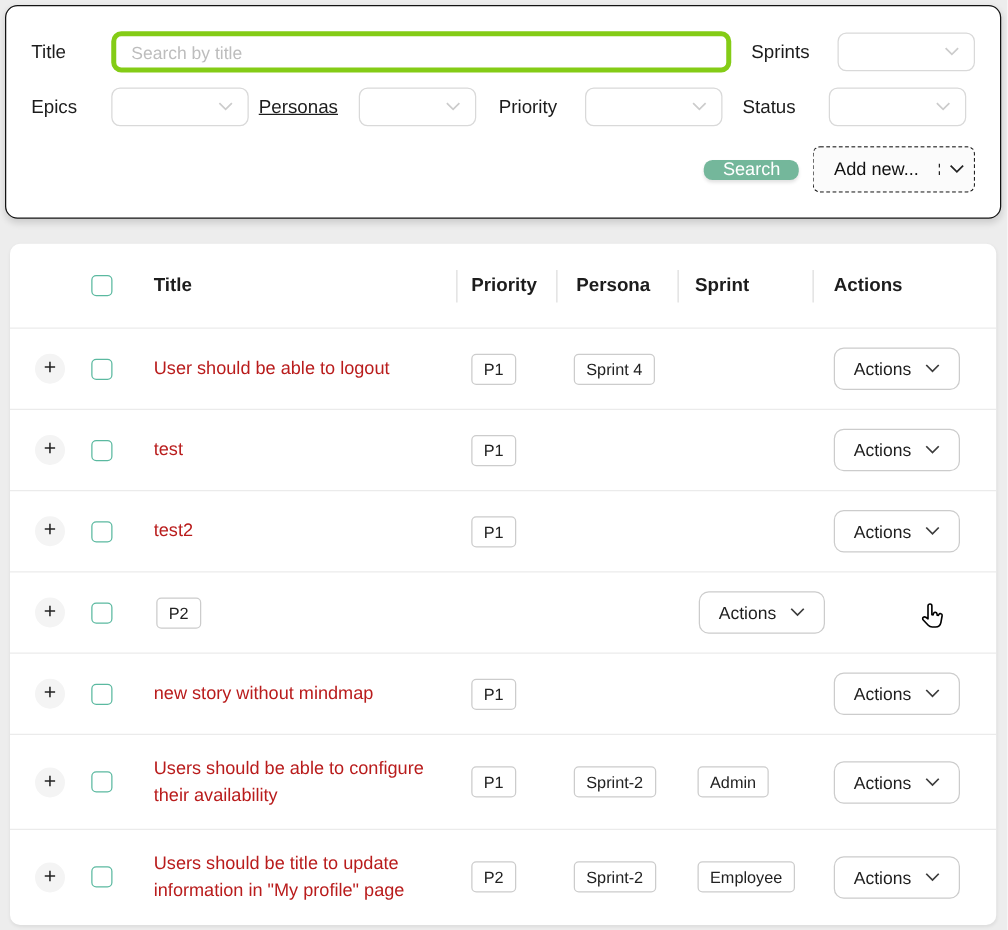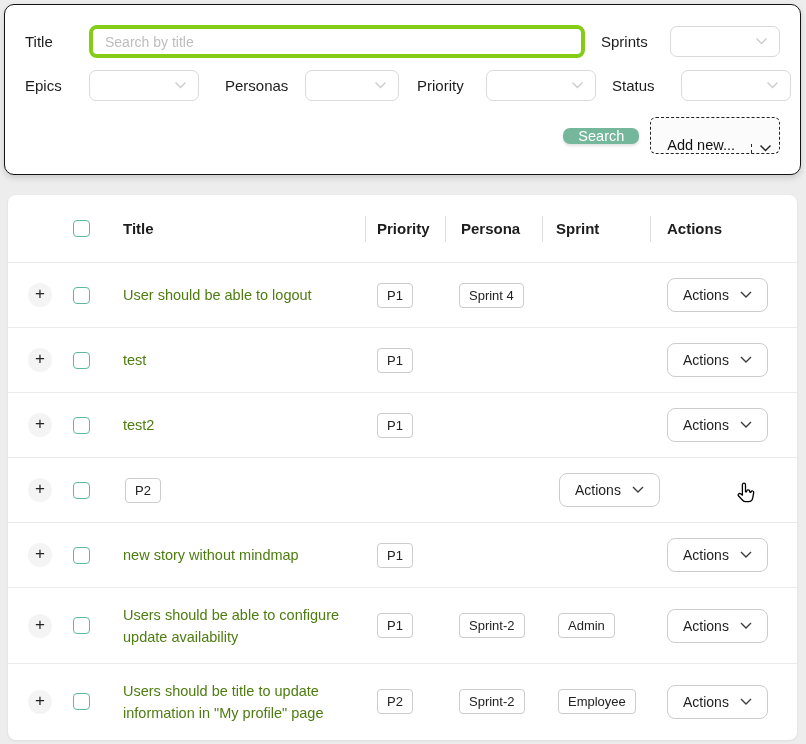--- a/index.html
+++ b/index.html
@@ -22,21 +22,21 @@
     box-shadow: 0 3px 6px rgba(0,0,0,.14);
   }
   .f-row { position: absolute; left: 20px; right: 20px; display: flex; align-items: center; }
   .f-row1 { top: 20px; }
   .f-row2 { top: 65px; }
   .f-row3 { top: 112px; right: 20px; left: auto; }
   .f-label { font-size: 15px; color: #1c1c1c; flex: none; }
   .lbl-title   { width: 64px; }
   .lbl-sprints { width: 69px; margin-left: 16px; }
   .lbl-epics   { width: 64px; }
-  .lbl-personas{ width: 80px; margin-left: 26px; }
+  .lbl-personas{ width: 80px; margin-left: 8px; text-decoration: underline; }
   .lbl-priority{ width: 69px; margin-left: 18px; }
   .lbl-status  { width: 69px; margin-left: 16px; }
   .f-input {
     height: 33px; width: 499px;
     border: 4px solid #84cc16; border-radius: 8px;
     padding: 0 12px; font-size: 14px; color: #333;
     font-family: "Liberation Sans", sans-serif;
     outline: none; background: #fff;
   }
   .f-input::placeholder { color: #bdbdbd; }
@@ -51,21 +51,21 @@
   .sel-personas { width: 94px; }
   .search-btn {
     height: 16px; padding: 0 15px;
     background: #74b79b; color: #fff;
     border: none; border-radius: 7px;
     font-size: 14.5px; font-family: "Liberation Sans", sans-serif;
     cursor: pointer; box-shadow: 0 2px 3px rgba(0,0,0,.12);
   }
   .addnew-btn {
     margin-left: 11px; height: 37px;
-    display: flex; align-items: flex-end;
+    display: flex; align-items: center;
     border: 1.4px dashed #222; border-radius: 6px;
     background: #fbfbfb; cursor: pointer;
     font-family: "Liberation Sans", sans-serif;
   }
   .addnew-main {
     display: flex; align-items: center;
     padding: 0 16px; font-size: 14.5px; color: #111;
   }
   .addnew-caret {
     display: flex; align-items: center; justify-content: center;
@@ -110,21 +110,21 @@
   }
   .expand-btn {
     width: 24px; height: 24px; border-radius: 50%;
     background: #f4f4f4; border: none;
     font-size: 17px; font-weight: 300; color: #222;
     display: flex; align-items: center; justify-content: center;
     cursor: pointer; font-family: "Liberation Sans", sans-serif;
     padding-bottom: 2px;
   }
   .title-link {
-    color: #4d7c0f; font-size: 14.5px; line-height: 22px;
+    color: #b91c1c; font-size: 14.5px; line-height: 22px;
     text-decoration: none; cursor: pointer; max-width: 235px; display: inline-block;
   }
   .badge {
     display: inline-block;
     border: 1px solid #ccc; border-radius: 4px;
     background: #fff; padding: 4px 9px;
     font-size: 13px; color: #222; white-space: nowrap;
   }
   .actions-btn {
     display: inline-flex; align-items: center; gap: 11px;
@@ -342,21 +342,21 @@
     </div>
   </div>
       <div class="t-row tall">
     <div class="cell">
       <button class="expand-btn">+</button>
     </div>
     <div class="cell">
       <span class="checkbox"></span>
     </div>
     <div class="cell c-title">
-      <a class="title-link">Users should be able to configure update availability</a>
+      <a class="title-link">Users should be able to configure their availability</a>
     </div>
     <div class="cell c-priority">
       <span class="badge">P1</span>
     </div>
     <div class="cell c-sprint">
       <span class="badge">Sprint-2</span>
     </div>
     <div class="cell c-persona">
       <span class="badge">Admin</span>
     </div>

